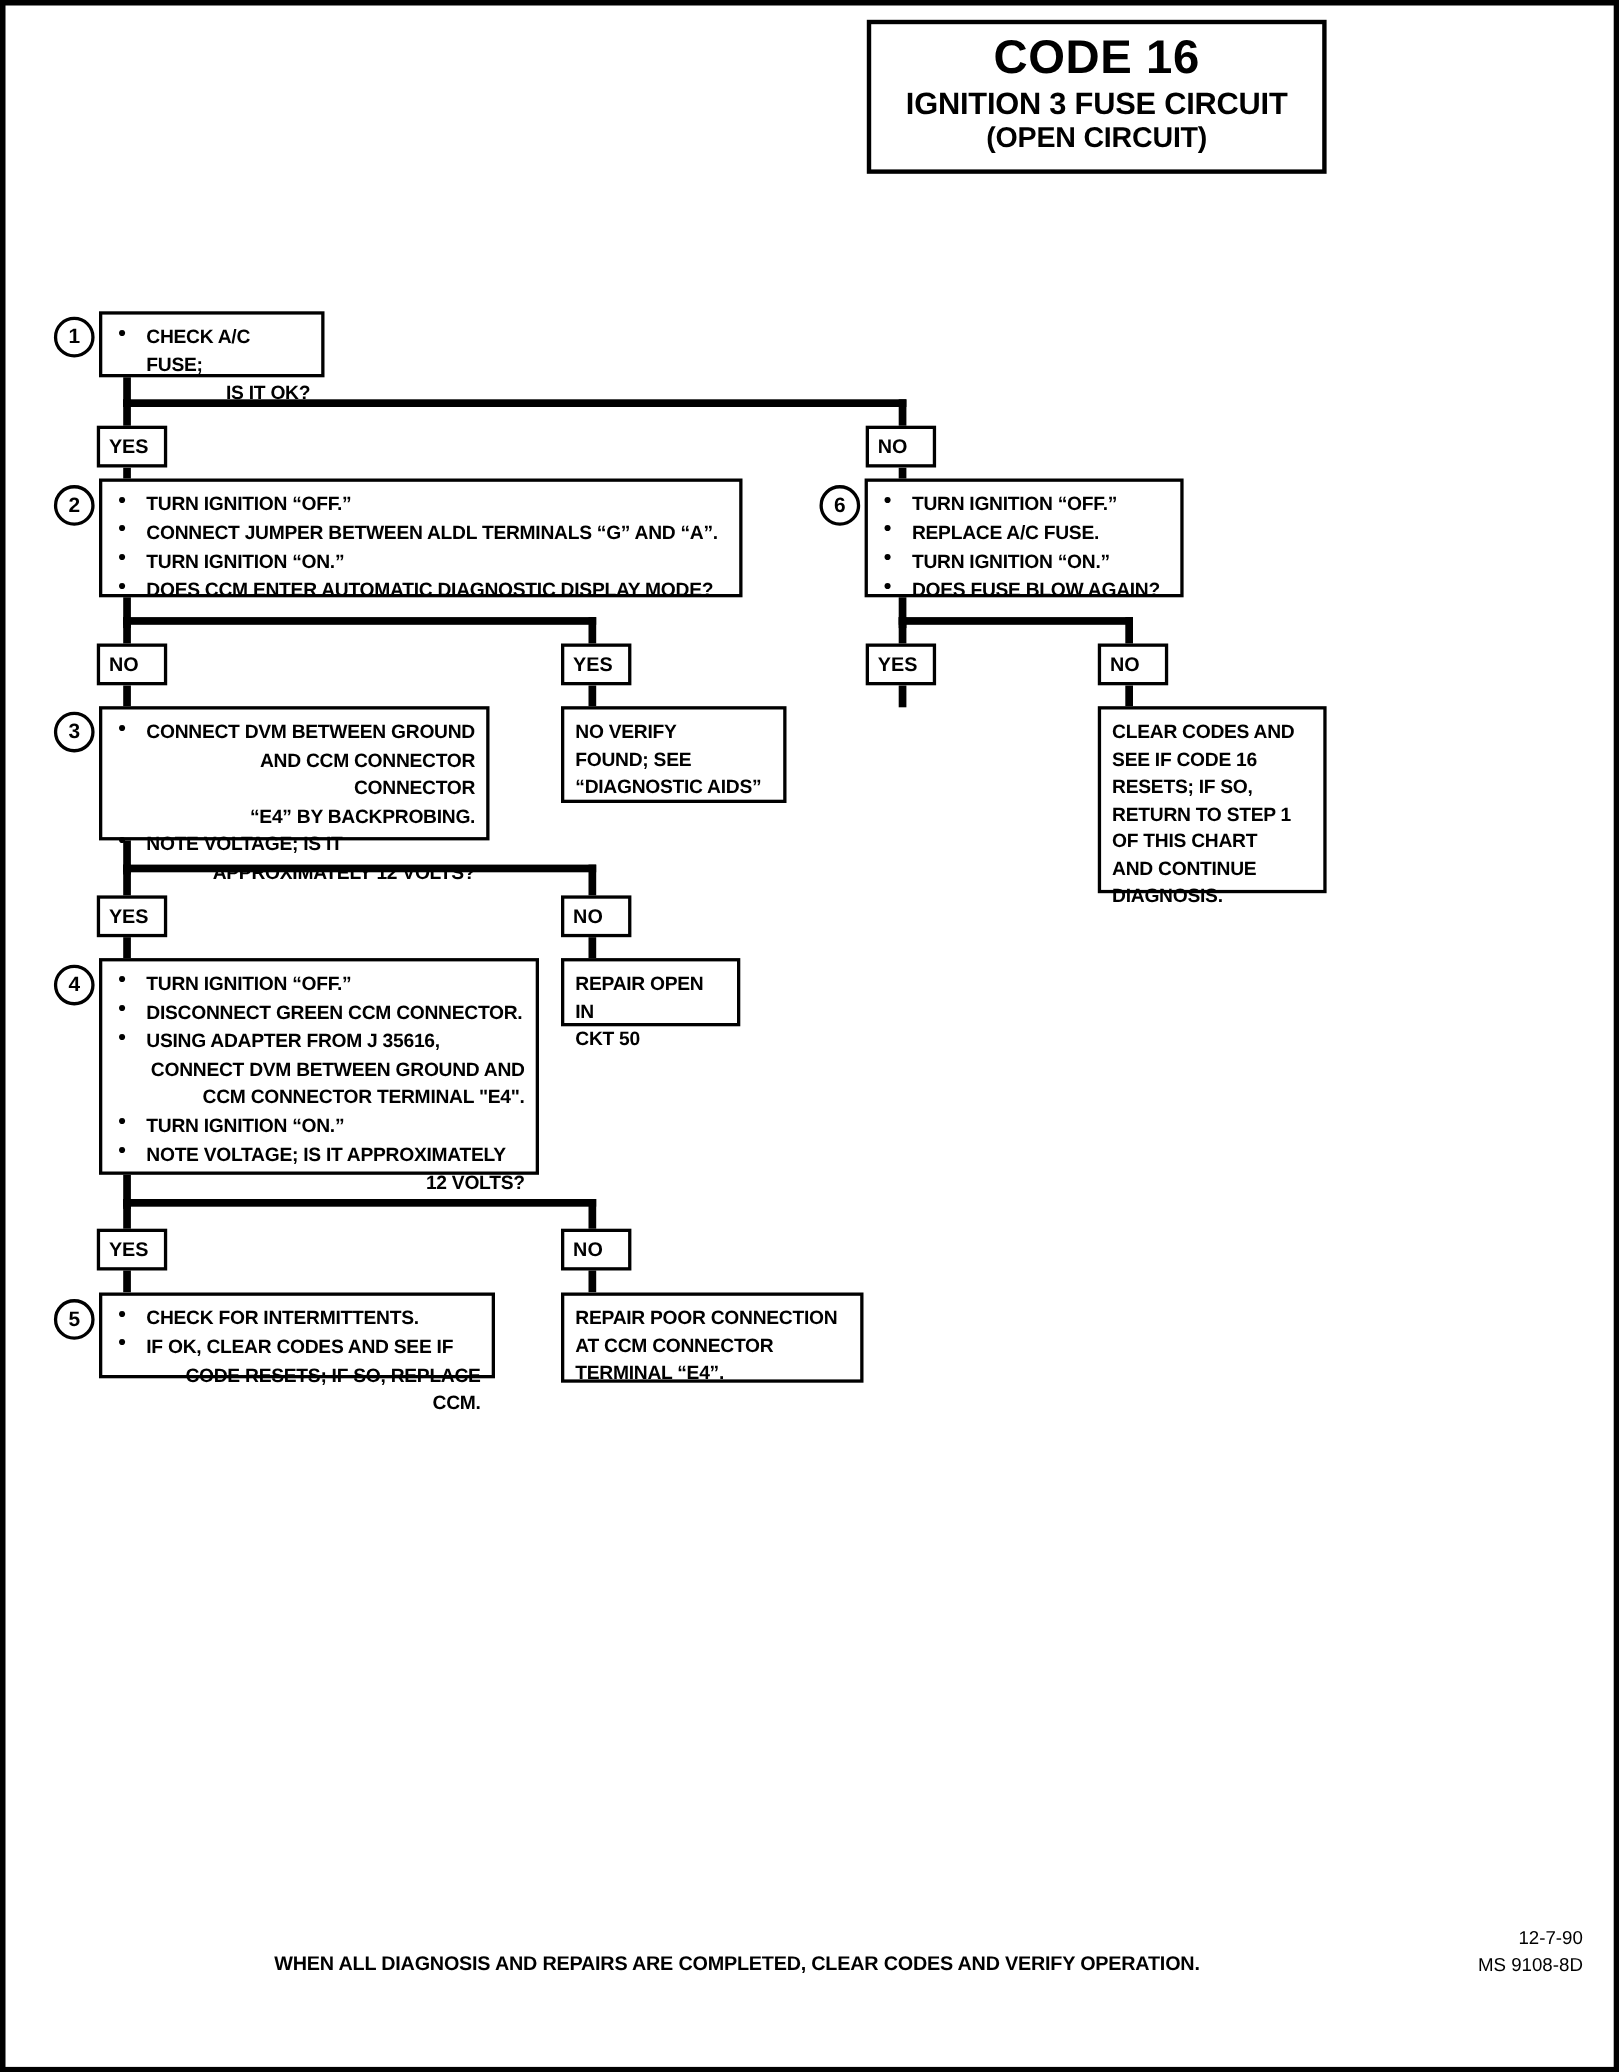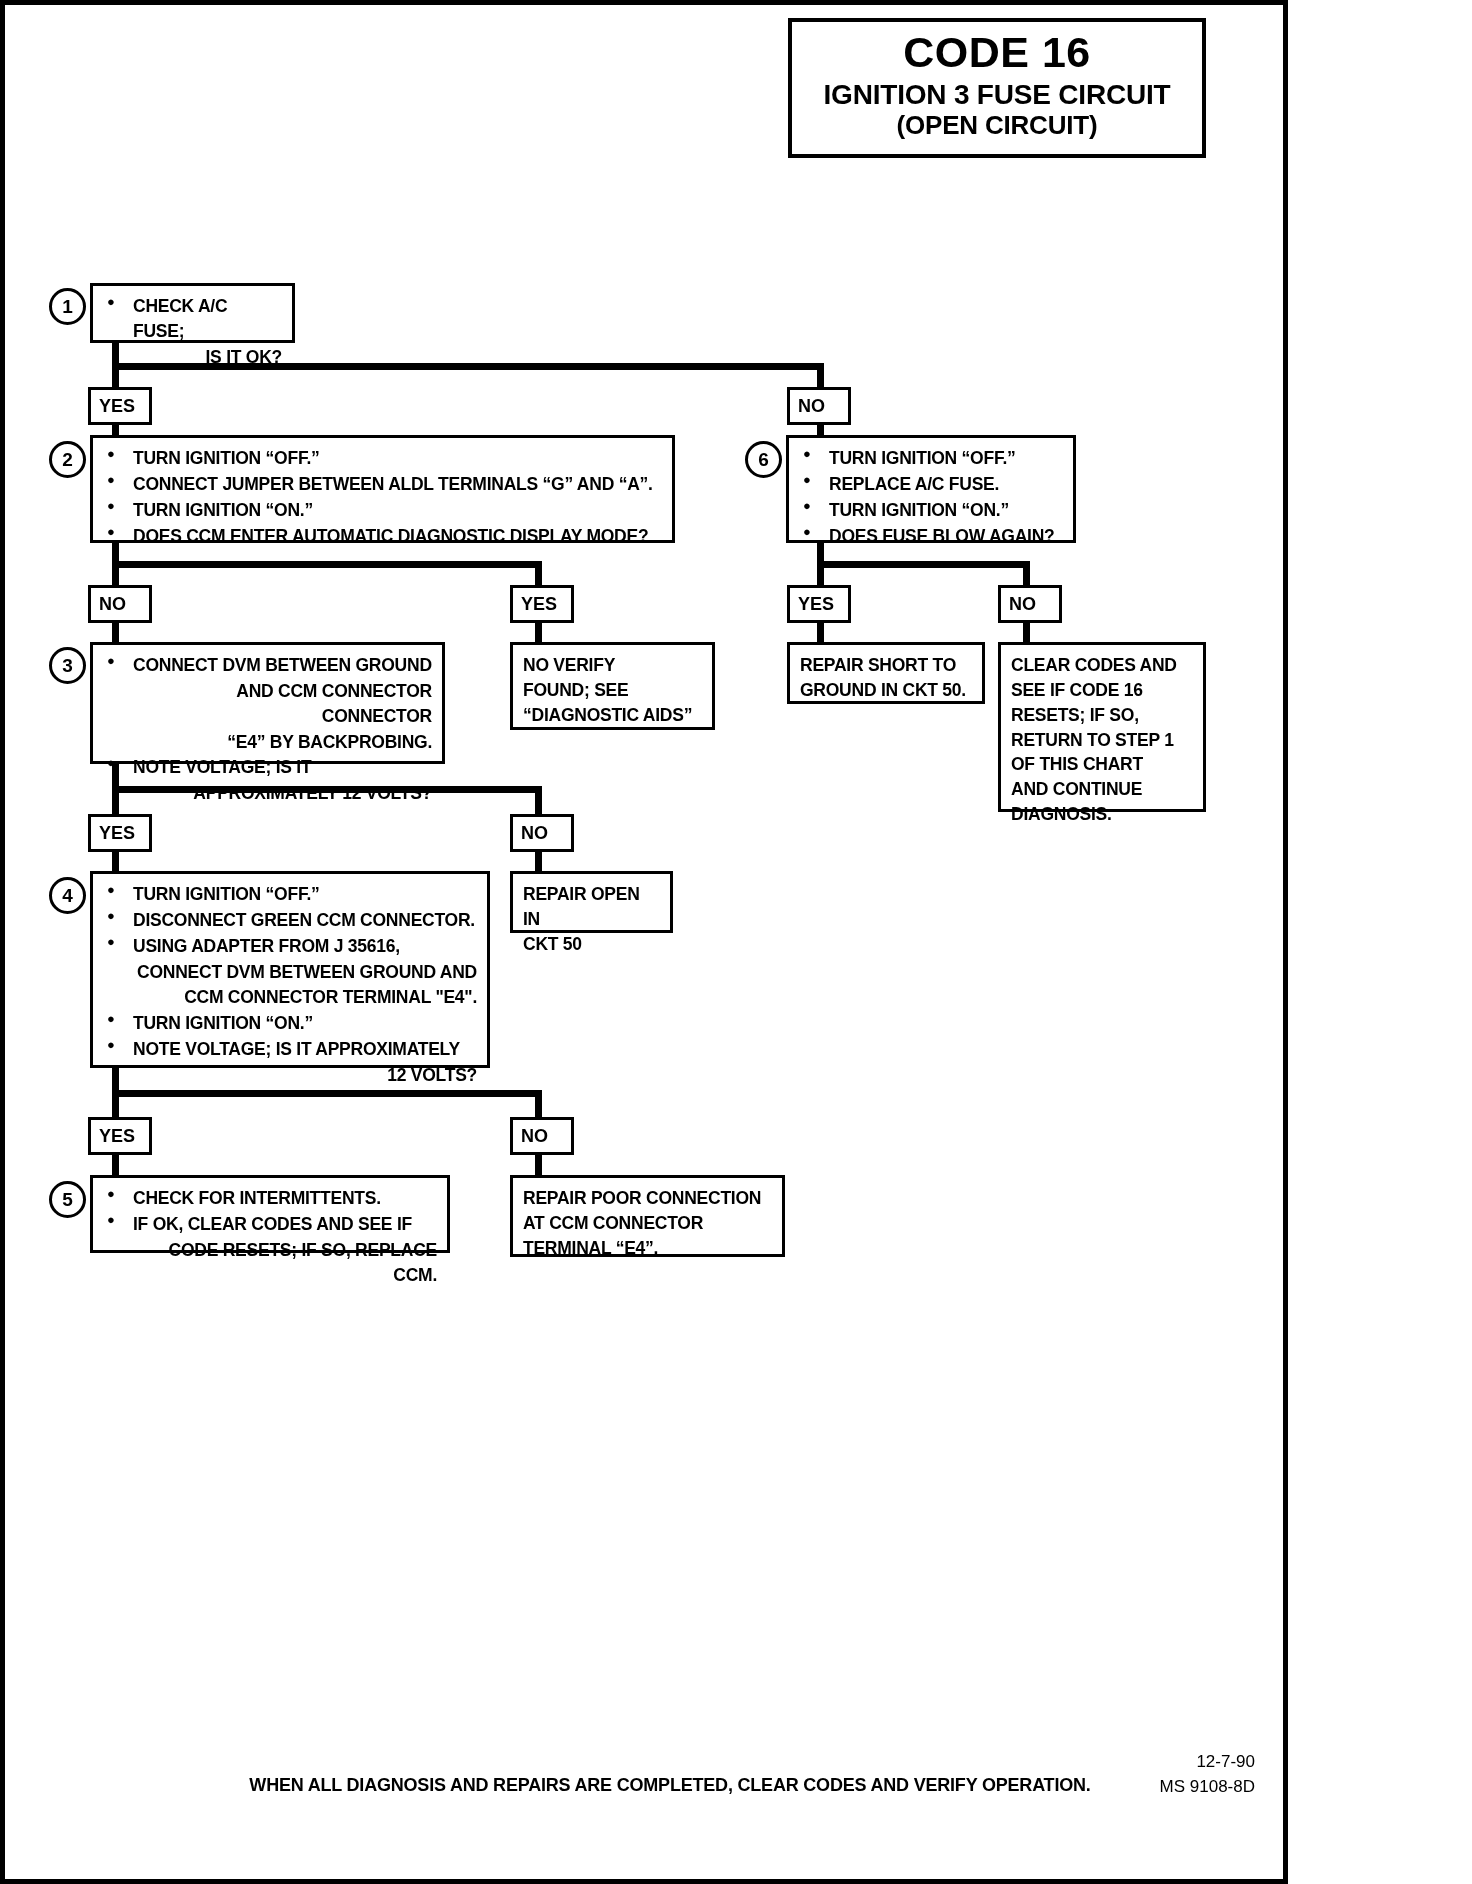--- a/index.html
+++ b/index.html
@@ -6,21 +6,21 @@
     margin: 0;
     padding: 0;
     background: #ffffff;
   }
   body {
     font-family: "Liberation Sans", sans-serif;
     color: #000000;
   }
   #page {
     position: relative;
-    width: 1288px;
+    width: 1472px;
     height: 1884px;
     background: #ffffff;
     border: 5px solid #000000;
     box-sizing: border-box;
     overflow: hidden;
   }
 
   
   .title-box {
     position: absolute;
@@ -296,24 +296,20 @@
       <li class="bullet">TURN IGNITION “OFF.”</li>
       <li class="bullet">REPLACE A/C FUSE.</li>
       <li class="bullet">TURN IGNITION “ON.”</li>
       <li class="bullet">DOES FUSE BLOW AGAIN?</li>
     </ul>
   </div>
 
   <div class="tag" style="left:782px; top:580px;">YES</div>
   <div class="tag" style="left:993px; top:580px;">NO</div>
 
-  <div class="box plain-box" style="left:782px; top:637px; width:198px; height:62px;">
-    <p>REPAIR SHORT TO</p>
-    <p>GROUND IN CKT 50.</p>
-  </div>
 
   <div class="box plain-box" style="left:993px; top:637px; width:208px; height:170px;">
     <p>CLEAR CODES AND</p>
     <p>SEE IF CODE 16</p>
     <p>RESETS;  IF SO,</p>
     <p>RETURN TO STEP 1</p>
     <p>OF THIS CHART</p>
     <p>AND CONTINUE</p>
     <p>DIAGNOSIS.</p>
   </div>

